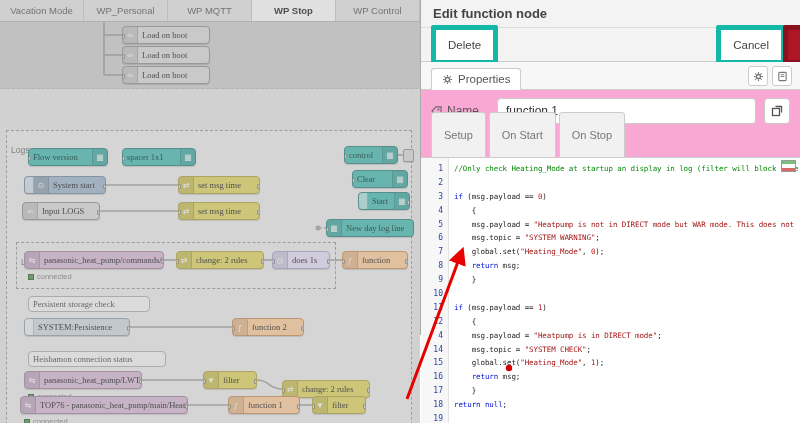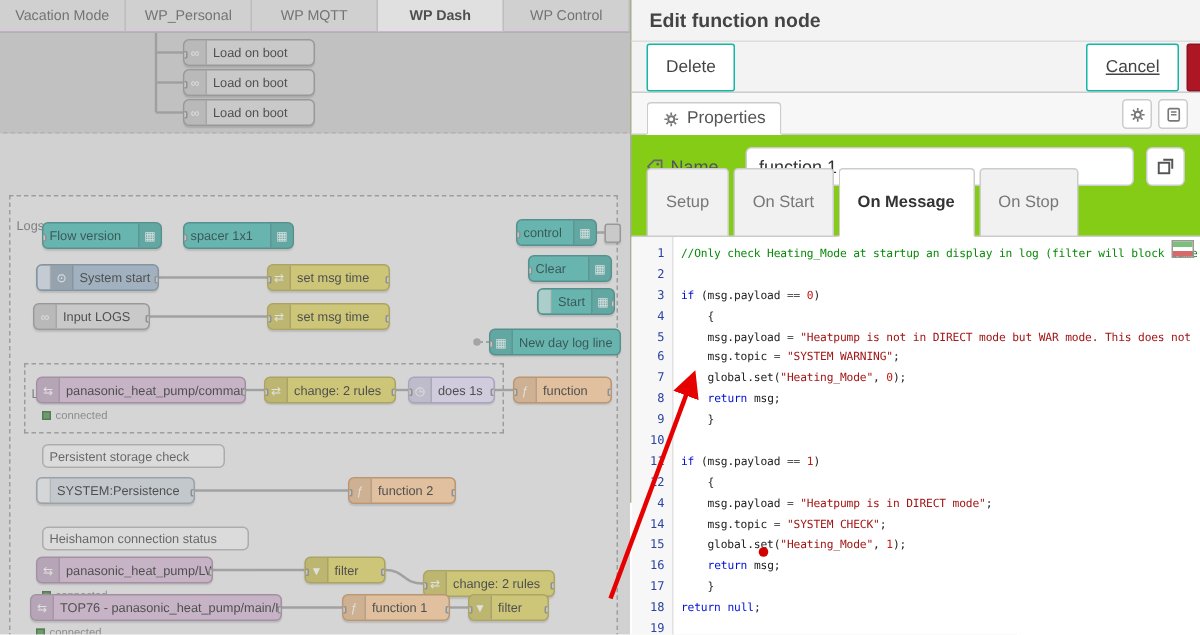--- a/index.html
+++ b/index.html
@@ -14,21 +14,21 @@
   .flow-canvas { position:absolute; left:0; top:22px; width:420px; height:401px; overflow:hidden; }
 
   .fgroup { position:absolute; border:1px dashed #a0a0a0; background:#ededed; z-index:1; }
   .fgroup.band { background:#d2d2d2; border:1px dashed #bdbdbd; }
   .fgroup.inner { background:rgba(240,240,240,0.4); z-index:2; }
   .fgroup-label { position:absolute; left:4px; top:14px; font-size:8.5px; color:#777; }
 
   svg.wires { position:absolute; left:0; top:0; z-index:3; }
 
   .fnode { position:absolute; height:18px; border-radius:4px; border:1px solid #999; display:flex; align-items:center; z-index:10; overflow:hidden; box-shadow:0 1px 1px rgba(0,0,0,0.15); }
-  .nlabel { font-size:8.5px; color:#333; white-space:nowrap; overflow:hidden; padding:0 4px; flex:1; }
+  .nlabel { font-size:8.5px; color:#333; white-space:nowrap; overflow:hidden; padding:0 4px; flex:1;font-family:Liberation Serif, serif; }
   .nicon { width:15px; align-self:stretch; flex:0 0 15px; background:rgba(0,0,0,0.10); border-right:1px solid rgba(0,0,0,0.12); color:rgba(255,255,255,0.95); font-size:8px; display:flex; align-items:center; justify-content:center; }
   .nicon.right { order:2; border-right:none; border-left:1px solid rgba(0,0,0,0.12); }
   .nbtn { width:9px; align-self:stretch; flex:0 0 9px; background:rgba(255,255,255,0.55); border-right:1px solid rgba(0,0,0,0.2); border-radius:3px 0 0 3px; }
   .port { position:absolute; width:5px; height:5px; background:#d9d9d9; border:1px solid #8f8f8f; border-radius:1px; top:7px; }
   .port.pin { left:-3px; } .port.pout { right:-3px; }
 
   .t-teal     { background:#57c1ba; border-color:#3e8e89; } .t-teal .nlabel{ color:#15413e; }
   .t-inject   { background:#a6bbcf; border-color:#7f93a5; }
   .t-inject2  { background:#d4dce2; border-color:#9aa7b0; }
   .t-change   { background:#e2d96e; border-color:#b3a94e; }
@@ -39,25 +39,25 @@
   .t-linksq   { background:#dddddd; border-color:#9a9a9a; height:13px; border-radius:2px; }
   .t-comment  { background:#f6f6f6; border-color:#b5b5b5; height:16px; box-shadow:none; }
   .t-comment .nlabel { color:#555; }
 
   .nstatus { position:absolute; z-index:10; display:flex; align-items:center; gap:3px; font-size:7.5px; color:#888; }
   .nstatus i { width:6px; height:6px; background:#5c9e5c; border:1px solid #40703f; display:inline-block; }
 
   .dim-overlay { position:absolute; left:0; top:0; width:420px; height:423px; background:rgba(150,150,150,0.28); z-index:40; }
 
   
-  .edit-panel { position:absolute; left:420px; top:0; width:380px; height:335px; background:#84cc16; border-left:1px solid #aaa; z-index:45; }
+  .edit-panel { position:absolute; left:420px; top:0; width:380px; height:335px; background:#f9a8d4; border-left:1px solid #aaa; z-index:45; }
   .panel-header { height:28px; background:#f3f3f3; border-bottom:1px solid #ddd; display:flex; align-items:center; padding:0 12px; font-size:13px; font-weight:bold; color:#444; }
   .panel-toolbar { position:relative; height:34px; background:#f3f3f3; border-bottom:1px solid #ccc; display:flex; align-items:center; padding:0 10px; }
-  .btn { font-size:11.5px; color:#444; background:#fff; border:1px solid #14b8a6; border-radius:2px; padding:9px 12px; cursor:pointer; }
-  .btn-cancel { position:absolute; right:14px;text-decoration:underline; }
+  .btn { font-size:11.5px; color:#444; background:#fff; border:5px solid #14b8a6; border-radius:2px; padding:9px 12px; cursor:pointer; }
+  .btn-cancel { position:absolute; right:14px; }
   .btn-done { position:absolute; right:-44px; background:#ad1625; border-color:#8a1220; color:#fff; }
 
   .props-row { position:relative; height:28px; background:#f7f7f7; border-bottom:1px solid #ccc; padding:0 10px; display:flex; align-items:flex-end; }
   .props-tab { display:flex; align-items:center; gap:5px; background:#fff; border:1px solid #ccc; border-bottom-color:#fff; margin-bottom:-1px; border-radius:3px 3px 0 0; padding:4px 10px; font-size:11.5px; color:#555; }
   .props-icons { position:absolute; right:8px; top:4px; display:flex; gap:4px; }
   .icon-btn { width:20px; height:20px; background:#fff; border:1px solid #ccc; border-radius:3px; display:flex; align-items:center; justify-content:center; cursor:pointer; }
 
   .name-row { display:flex; align-items:center; padding:8px 10px; gap:8px; }
   .name-label { display:flex; align-items:center; gap:5px; font-size:12px; color:#555; width:58px; flex:0 0 58px; }
   .name-input { flex:1; height:26px; border:1px solid #ccc; border-radius:4px; font-size:12px; color:#333; padding:0 8px; font-family:"Liberation Sans",sans-serif; }
@@ -82,21 +82,21 @@
 </head>
 <body>
 
 <div class="app">
 
   <div class="flow-region">
     <div class="ftab-bar">
         <div class="ftab">Vacation Mode</div>
         <div class="ftab">WP_Personal</div>
         <div class="ftab">WP MQTT</div>
-        <div class="ftab active">WP Dash</div>
+        <div class="ftab active">WP Stop</div>
         <div class="ftab">WP Control</div>
       </div>
     <div class="flow-canvas">
       <svg class="wires" width="420" height="401">
         <g stroke="#9e9e9e" stroke-width="1.6" fill="none" opacity="0.9">
           <path d="M104,-2 L104,53"></path>
           <path d="M104,13 C112,13 114,13 122,13"></path>
           <path d="M104,33 C112,33 114,33 122,33"></path>
           <path d="M104,53 C112,53 114,53 122,53"></path>
           <path d="M106,163 C140,163 146,163 178,163"></path>
@@ -329,21 +329,20 @@
         <svg class="svg-ic" width="12" height="12" viewBox="0 0 12 12">
             <rect x="1.5" y="3.5" width="7" height="7" fill="none" stroke="#555" stroke-width="1.3"></rect>
             <path d="M4.5 1.5h6v6" fill="none" stroke="#555" stroke-width="1.3"></path>
           </svg>
       </div>
     </div>
 
     <div class="func-tabs">
         <div class="func-tab">Setup</div>
         <div class="func-tab">On Start</div>
-        <div class="func-tab active">On Message</div>
         <div class="func-tab">On Stop</div>
       </div>
 
     <div class="editor">
       <div class="editor-gutter">
           <div class="gl">1</div>
           <div class="gl">2</div>
           <div class="gl">3</div>
           <div class="gl">4</div>
           <div class="gl">5</div>

